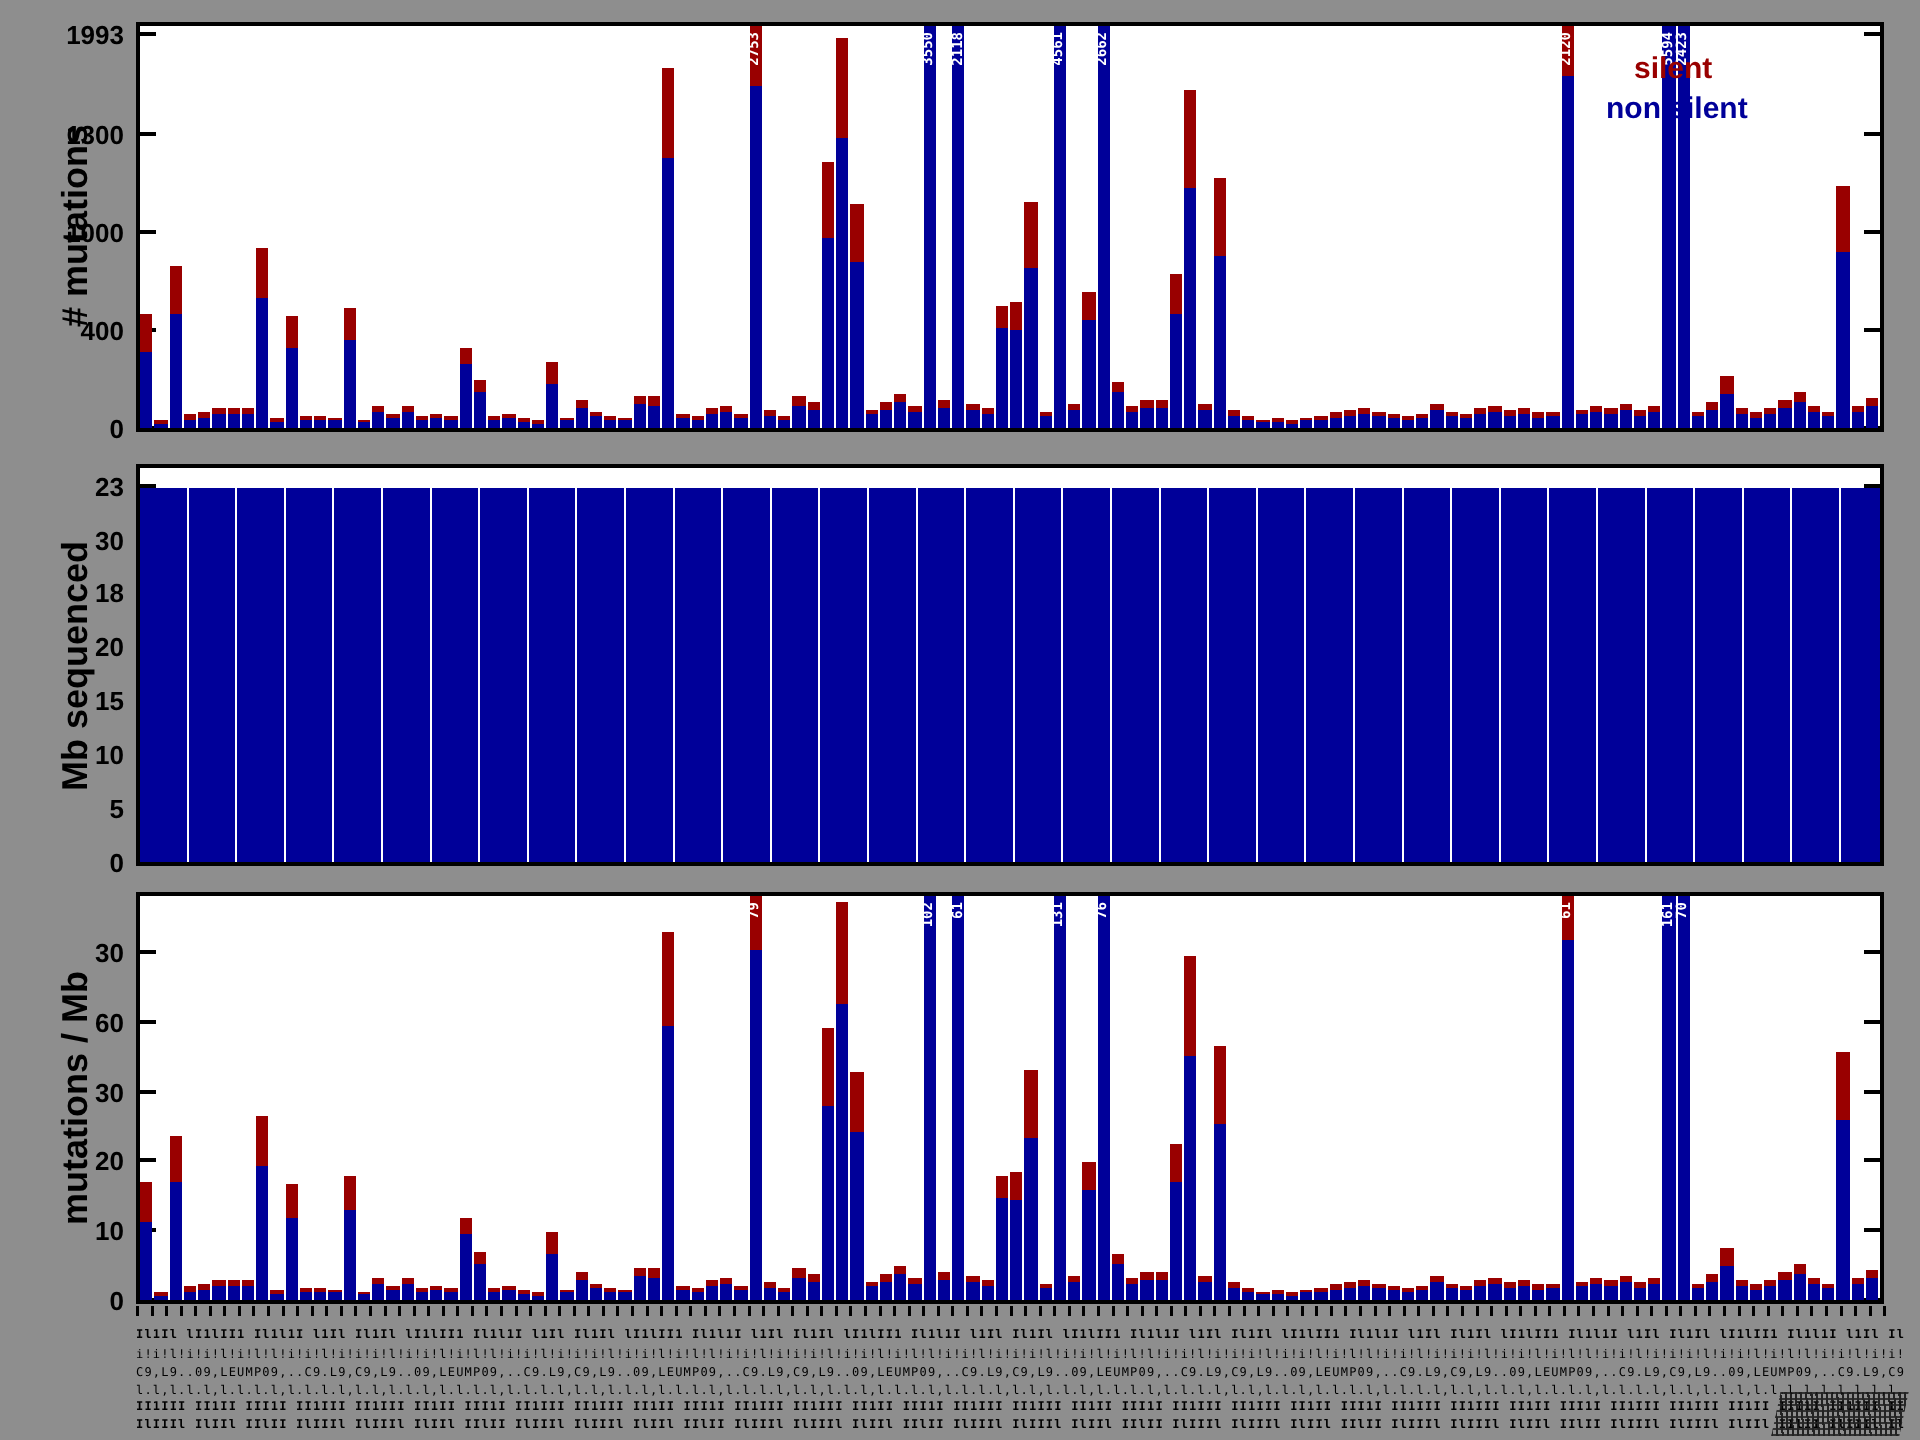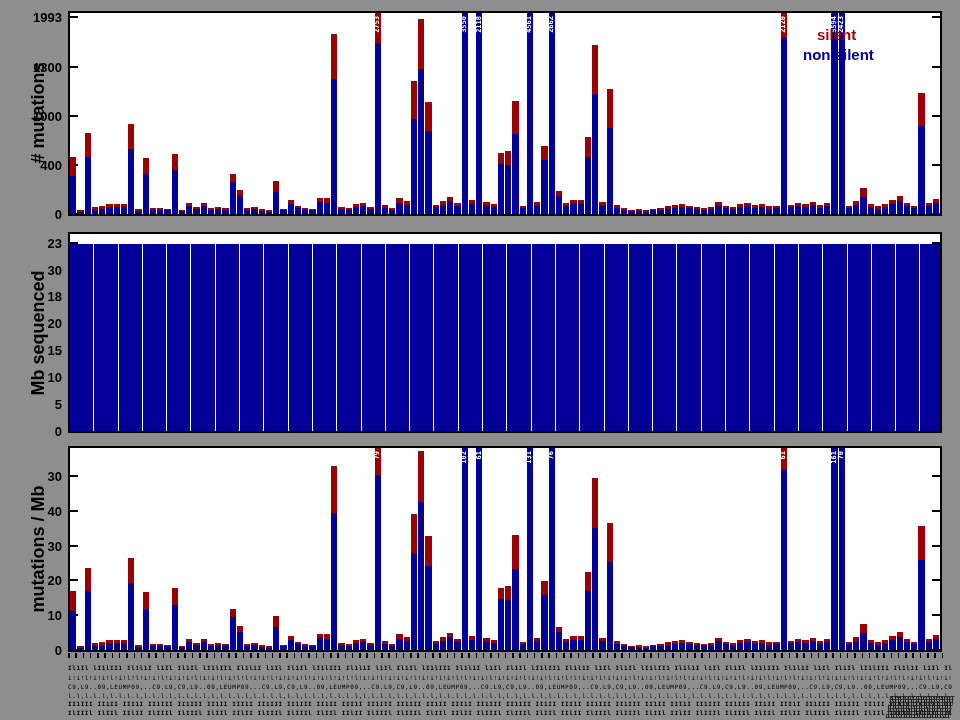--- a/index.html
+++ b/index.html
@@ -587,15 +587,15 @@
     <div class="ticklabel" style="top: 370.175px;">10</div>
     <div class="ticklabel" style="top: 343.262px;">15</div>
     <div class="ticklabel" style="top: 316.35px;">20</div>
     <div class="ticklabel" style="top: 289.437px;">18</div>
     <div class="ticklabel" style="top: 262.525px;">30</div>
     <div class="ticklabel" style="top: 235.612px;">23</div>
     <div class="ticklabel" style="top: 643px;">0</div>
     <div class="ticklabel" style="top: 608.172px;">10</div>
     <div class="ticklabel" style="top: 573.345px;">20</div>
     <div class="ticklabel" style="top: 538.517px;">30</div>
-    <div class="ticklabel" style="top: 503.69px;">40</div>
+    <div class="ticklabel" style="top: 503.69px;">60</div>
     <div class="ticklabel" style="top: 468.862px;">30</div>
   </div>
 
 </body></html>

